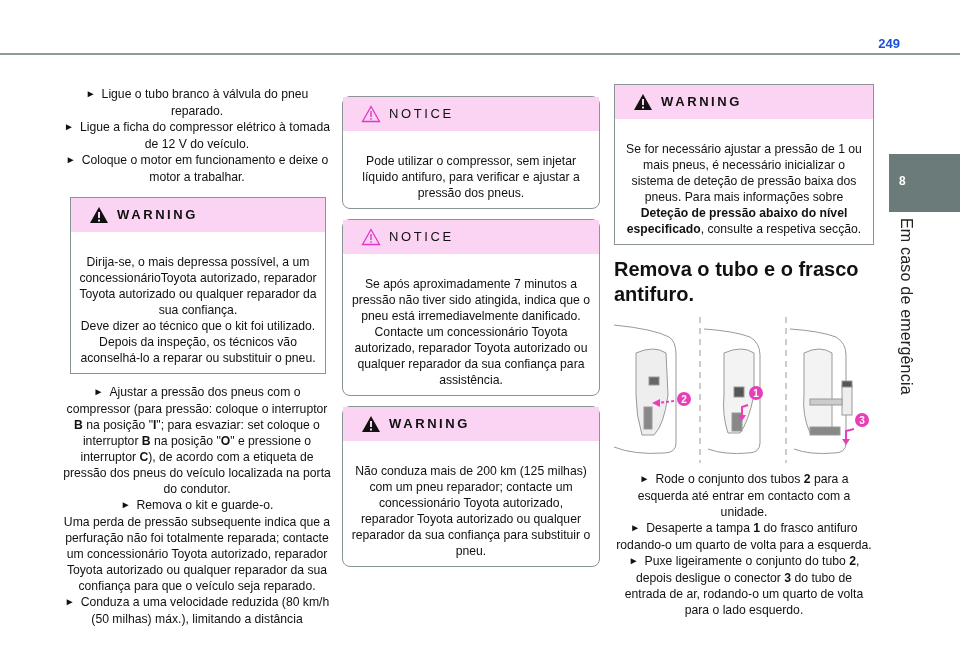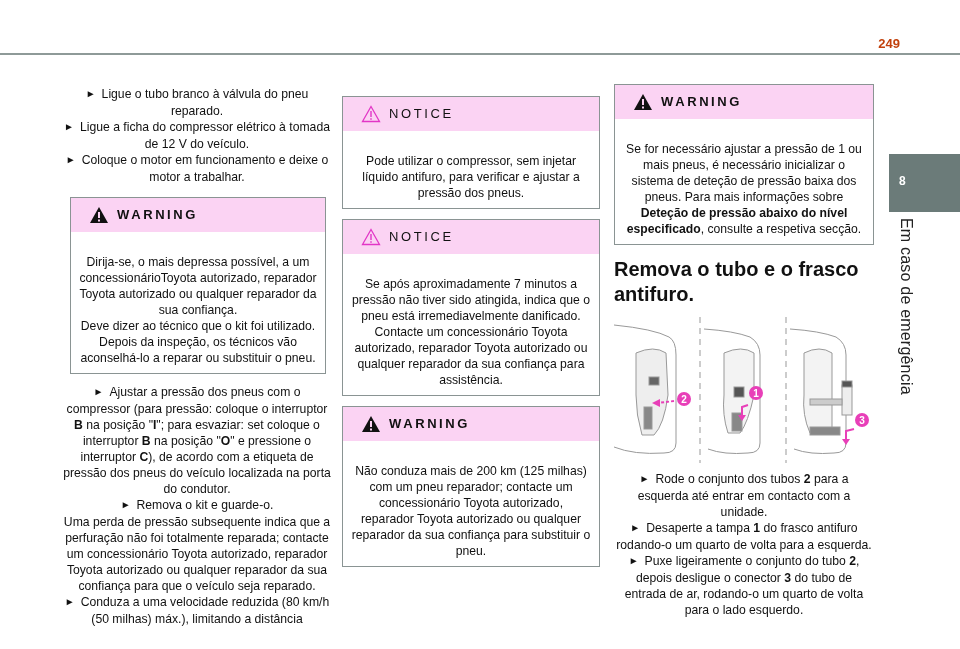--- a/index.html
+++ b/index.html
@@ -3,21 +3,21 @@
 <meta charset="utf-8">
 <style>
   html, body { margin: 0; padding: 0; }
   body {
     width: 960px; height: 649px; position: relative; overflow: hidden;
     background: #ffffff; color: #111;
     font-family: "Liberation Sans", sans-serif;
   }
   .page-number {
     position: absolute; right: 60px; top: 36px;
-    font-size: 13px; font-weight: bold; color: #c2410c;
+    font-size: 13px; font-weight: bold; color: #1d4ed8;
   }
   .top-rule {
     position: absolute; left: 0; top: 53px; width: 960px; height: 2px;
     background: #8e9a98;
   }
   .chapter-tab {
     position: absolute; left: 889px; top: 154px; width: 71px; height: 58px;
     background: #6b7b79;
   }
   .chapter-num {
@@ -51,21 +51,21 @@
     height: 34px; display: flex; align-items: center;
     padding-left: 18px;
   }
   .box-head .label {
     font-size: 13px; letter-spacing: 2.6px; margin-left: 8px;
   }
   .box-head.warning .label { font-weight: bold; }
   .box-body { padding: 22px 8px 7px 8px; }
 
   .col1 .box { margin: 12px 0 10px 8px; width: 254px; }
-  .col2 .box { width: 256px; margin: 10px 0 10px 0; }
+  .col2 .box { width: 256px; margin: 10px 0 10px 0; border-radius: 8px; }
   .col3 .box { width: 258px; margin: 0 0 12px 0; }
 
   .section-title {
     font-size: 20px; font-weight: bold; line-height: 25px;
     margin: 0 0 8px 0; color: #111;
   }
   .illustration {
     width: 260px; height: 150px; margin-bottom: 6px; display: block;
   }
 </style>

